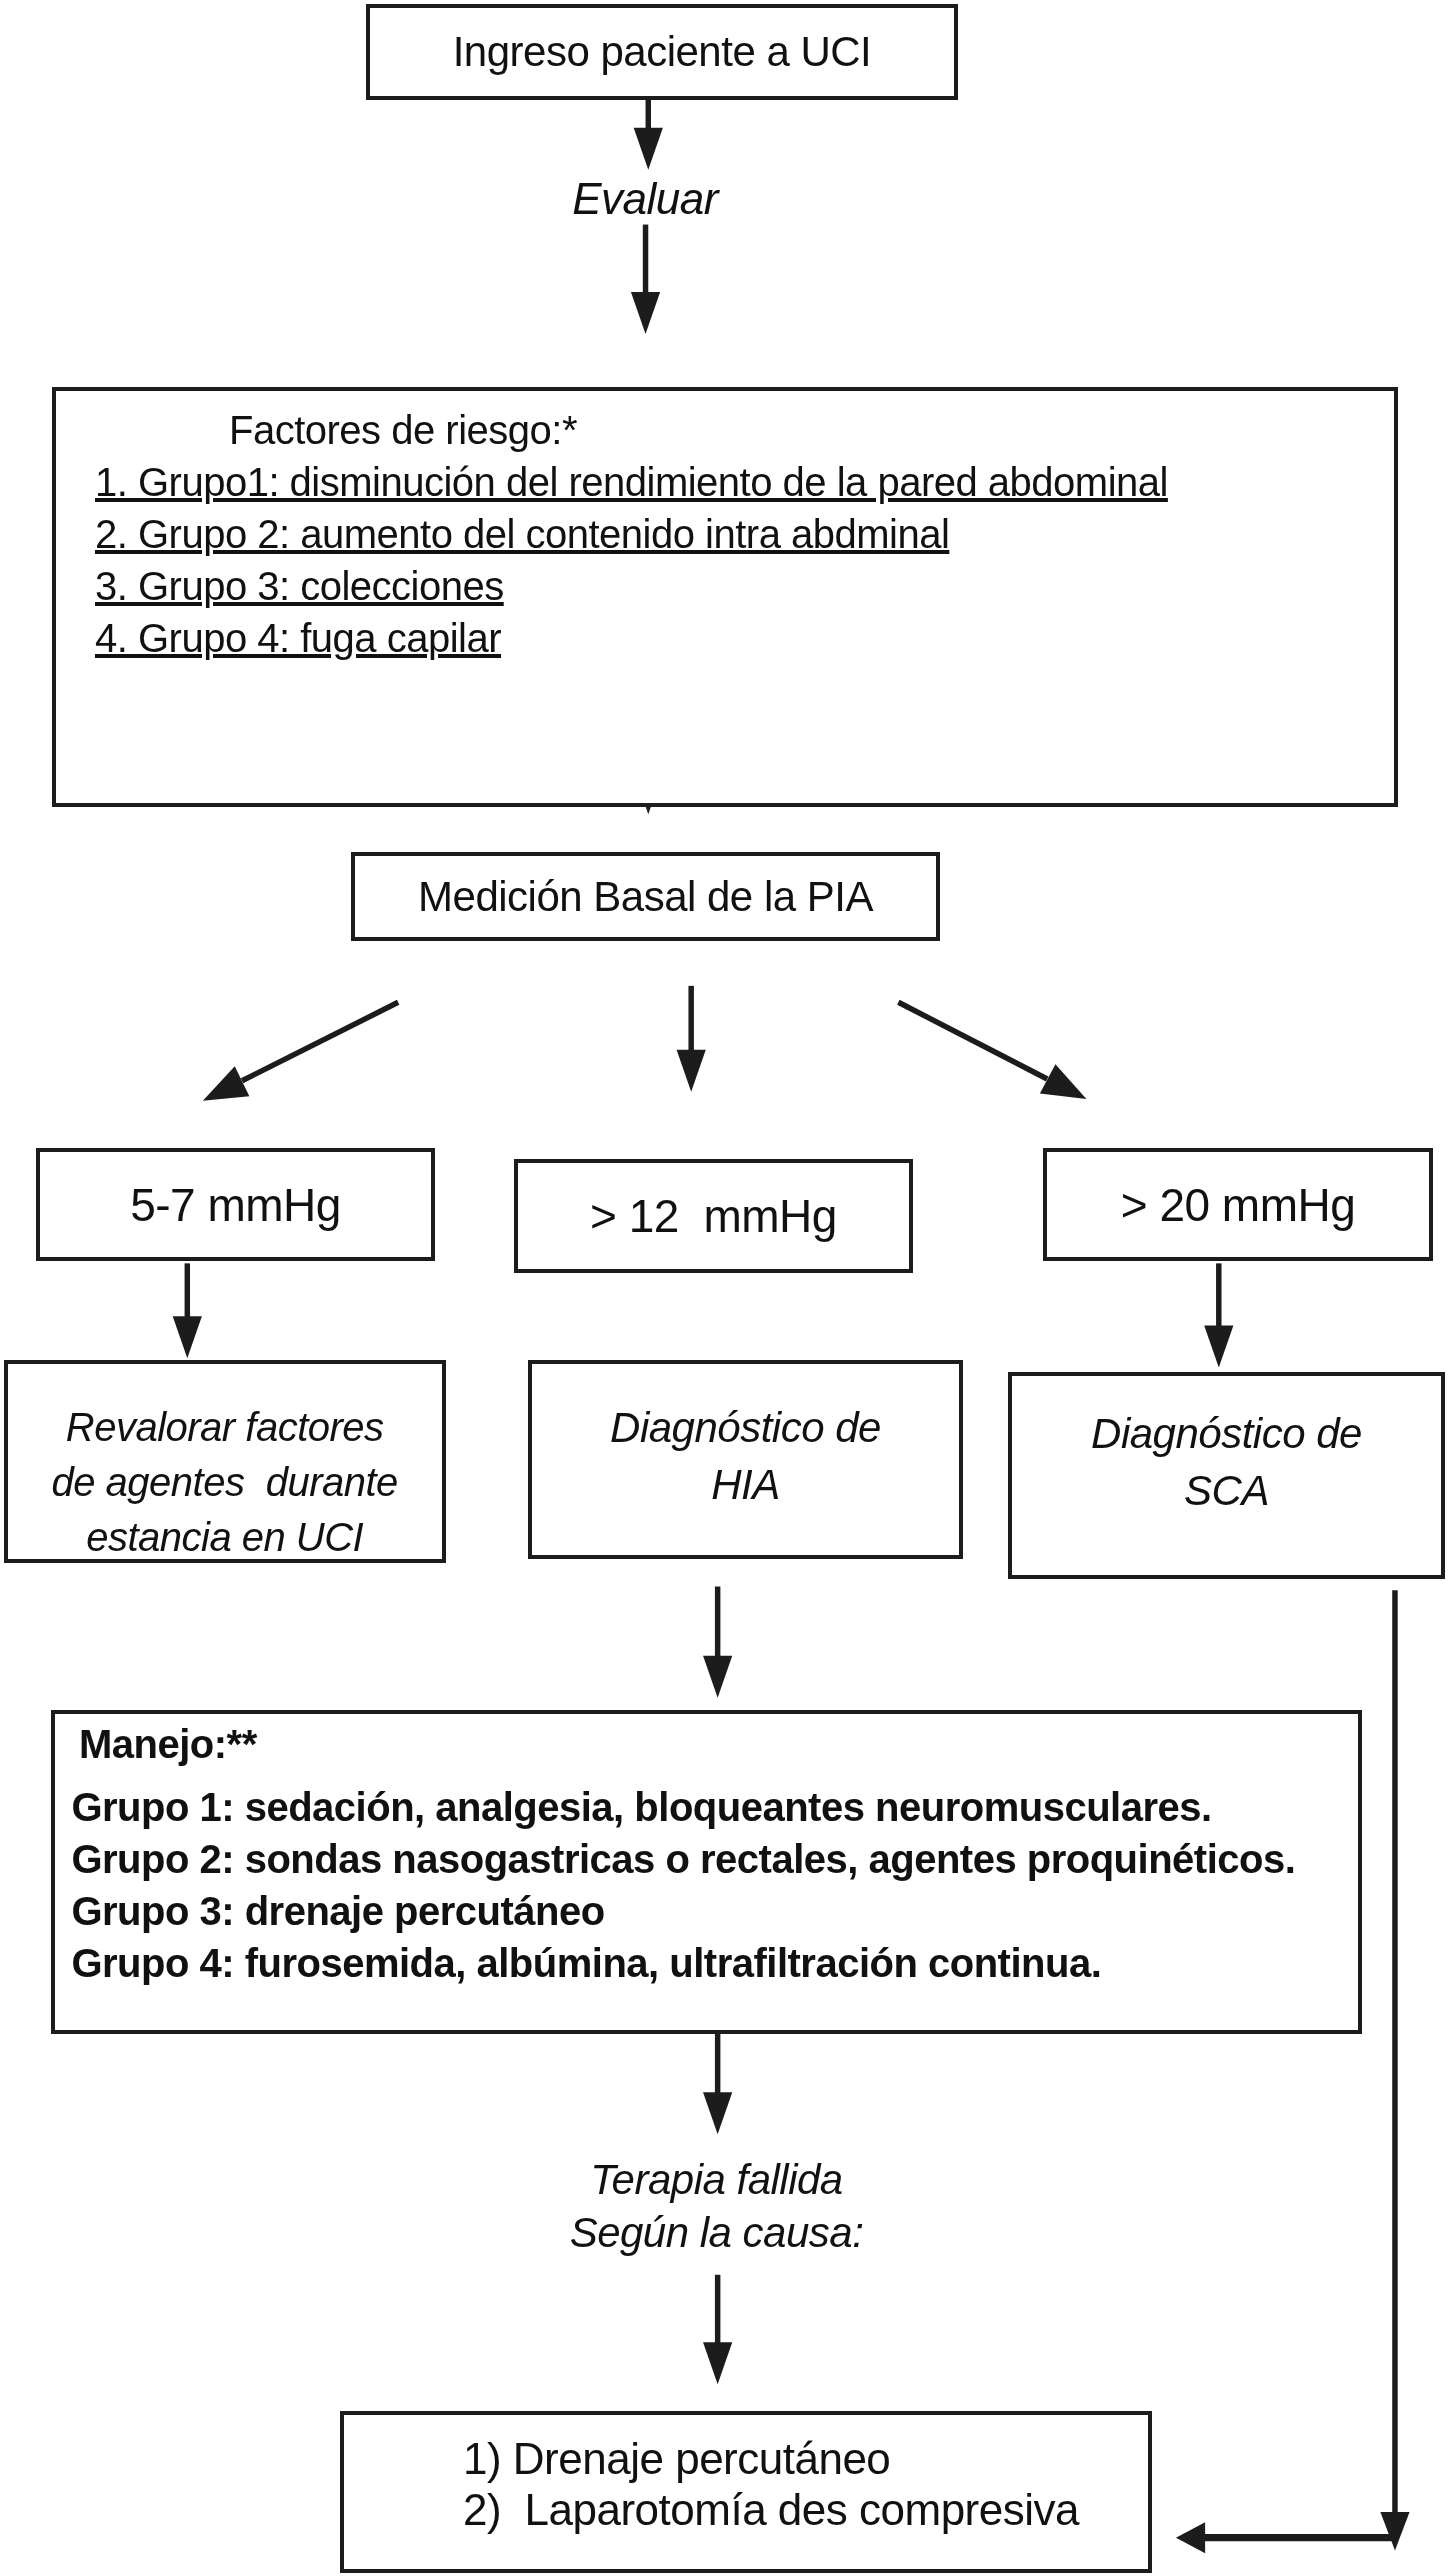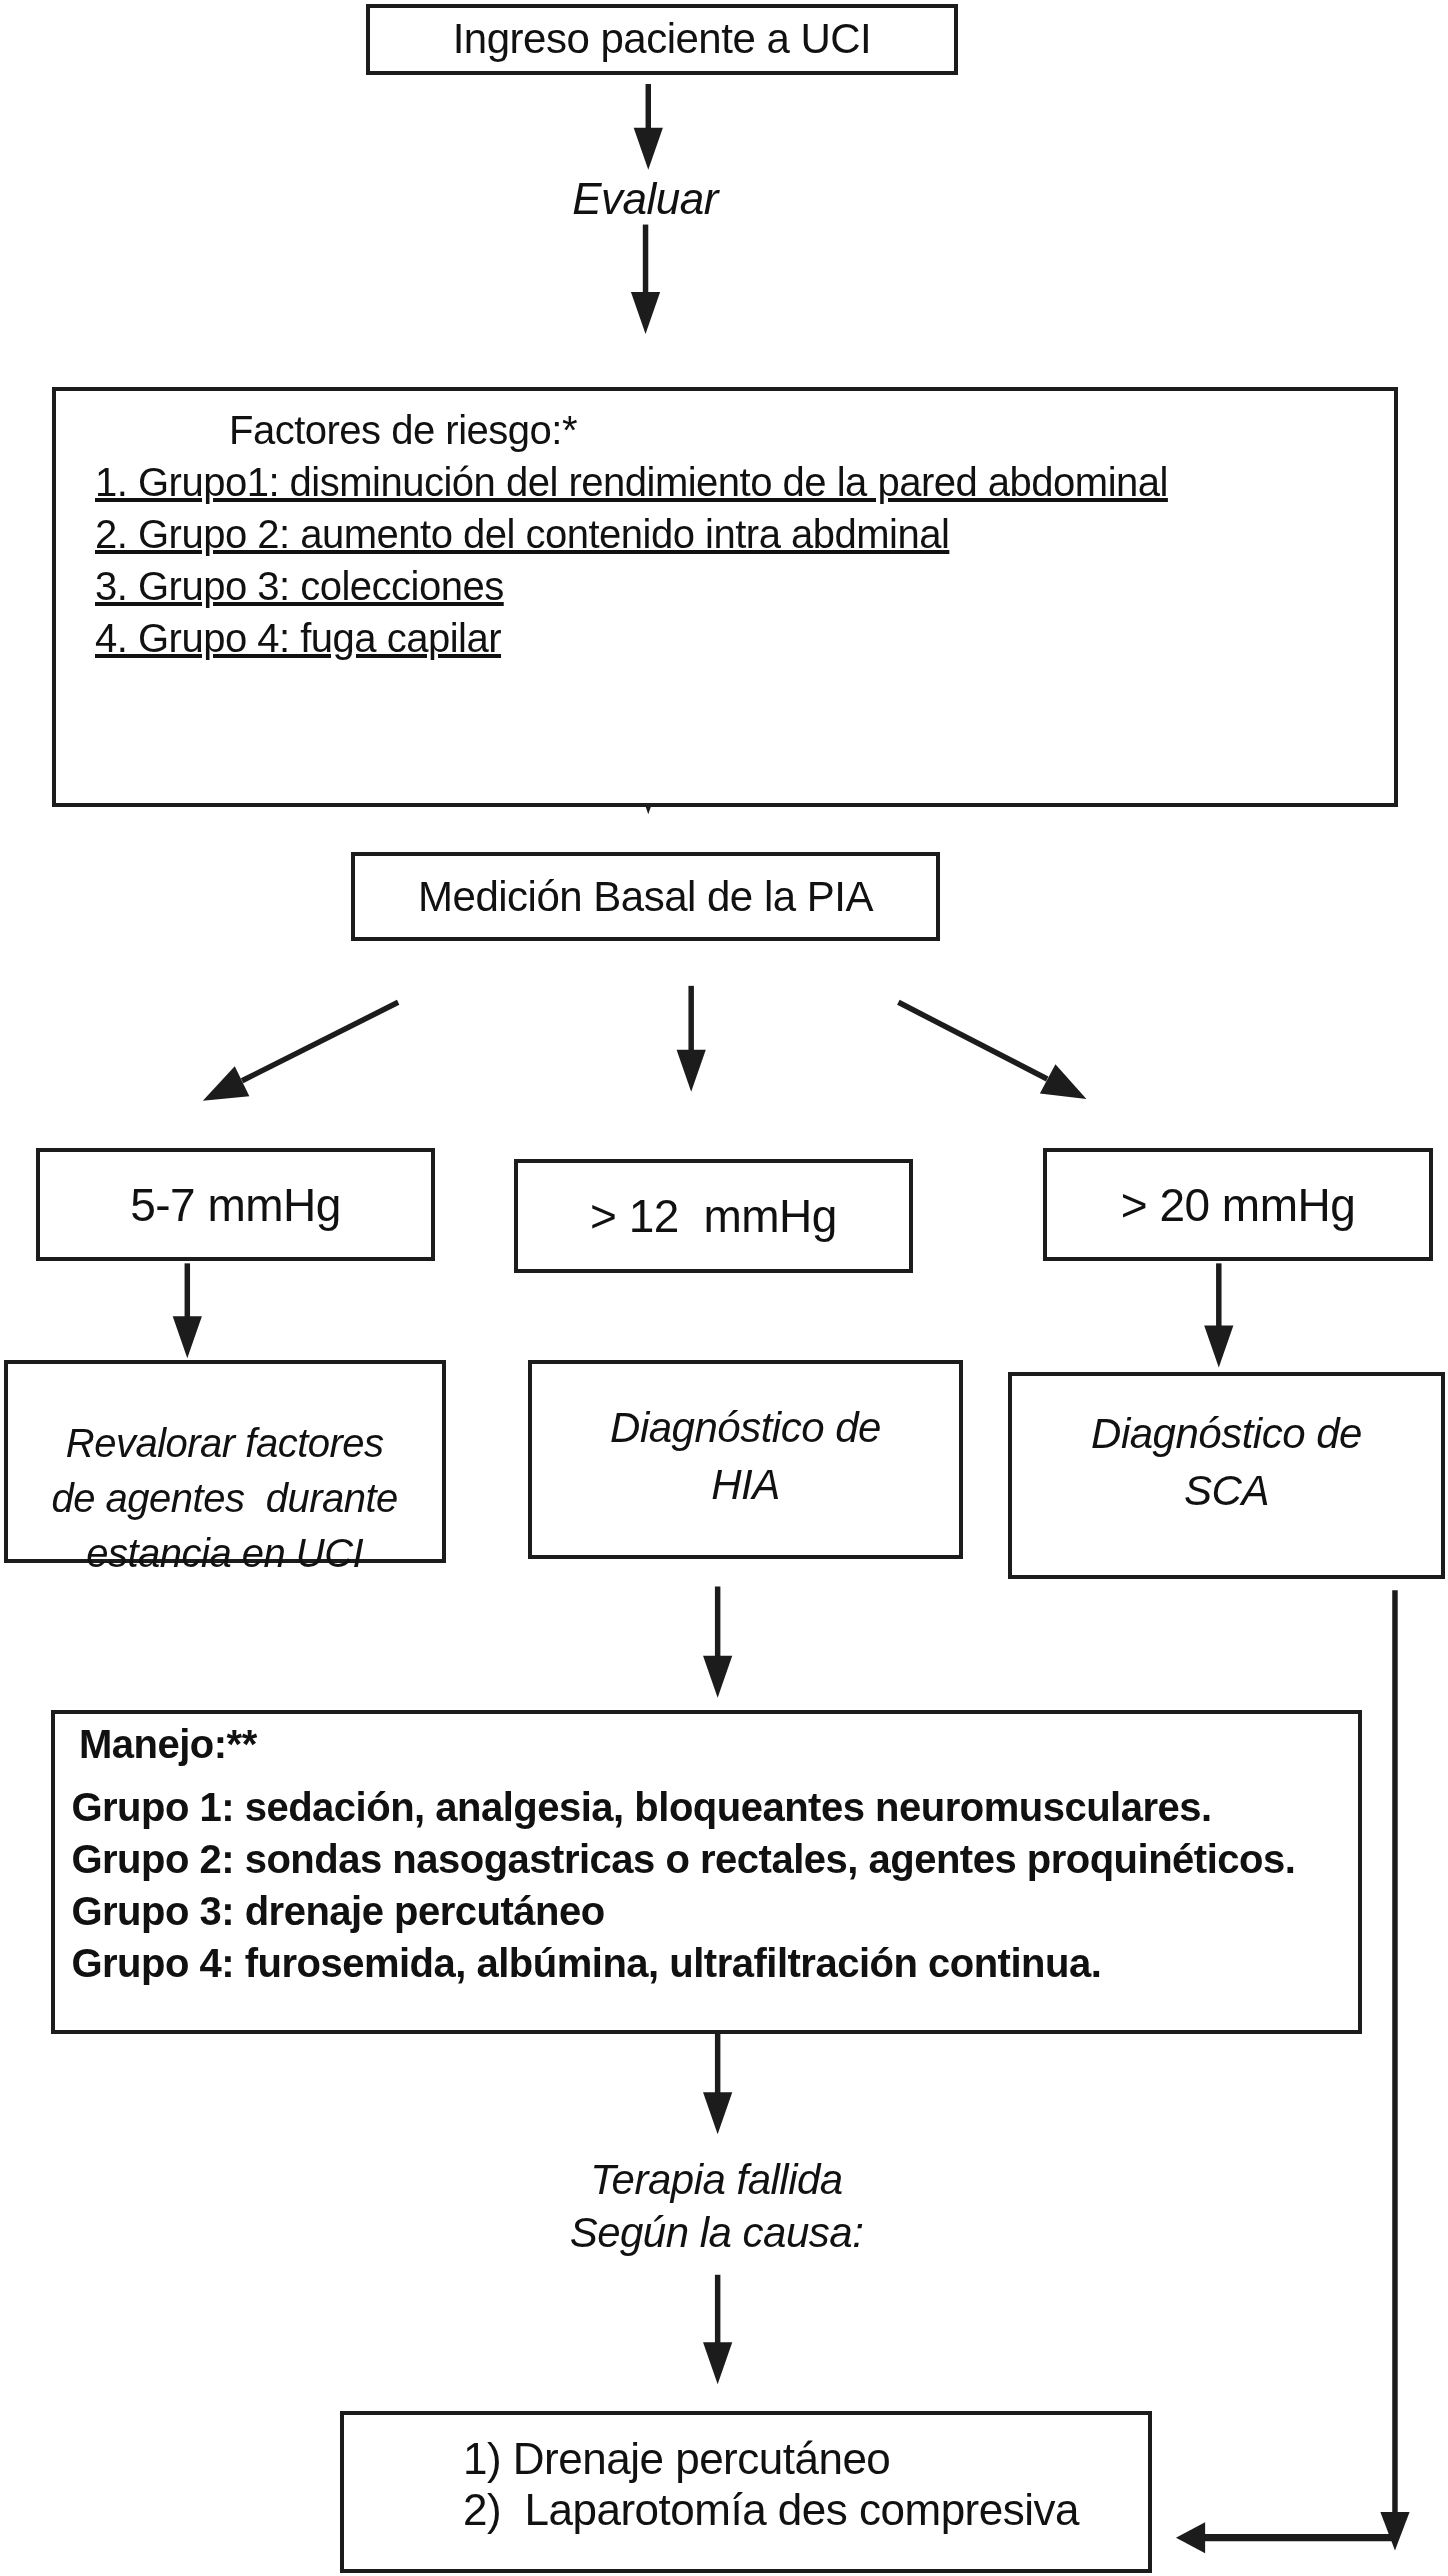--- a/index.html
+++ b/index.html
@@ -37,21 +37,21 @@
     font-size: 40px;
     line-height: 52px;
   }
   #factores-box { padding-top: 12.8px; }
   #factores-title { padding-left: 173px; }
   #factores-box .item { padding-left: 39px; text-decoration: underline; }
   #manejo-box { padding-top: 4px; font-weight: bold; }
   #manejo-title { padding-left: 24px; margin-bottom: 11px; }
   #manejo-box .item { padding-left: 16.4px; }
   #revalorar-box {
-    padding-top: 52px;
+    padding-top: 36px;
     font-size: 40px;
     line-height: 55px;
     text-align: center;
   }
   #hia-box {
     padding-top: 35px;
     font-size: 42px;
     line-height: 57px;
     text-align: center;
   }
@@ -147,21 +147,21 @@
       <polygon points="786,2612 770,2566 802,2566"></polygon>
     </g>
     <g>
       <line x1="1528" y1="1742" x2="1528" y2="2766"></line>
       <polygon points="1528,2794 1512,2752 1544,2752"></polygon>
       <line x1="1526" y1="2780" x2="1318" y2="2780" style="stroke-width:8"></line>
       <polygon points="1288,2780 1320,2763 1320,2797"></polygon>
     </g>
   </svg>
 
-  <div class="box flex-center label-lg" id="ingreso-box" style="left:366px; top:3.7px; width:592px; height:71px;">
+  <div class="box flex-center label-lg" id="ingreso-box" style="left:366px; top:3.7px; width:592px; height:96px;">
     <span class="line">Ingreso paciente a UCI</span>
   </div>
 
   <div id="evaluar-text" class="italic">
     <span class="line">Evaluar</span>
   </div>
 
   <div class="box list-box" id="factores-box" style="left:52px; top:387px; width:1346px; height:420px;">
     <div class="line" id="factores-title">Factores de riesgo:*</div>
     <div class="line item">1. Grupo1: disminución del rendimiento de la pared abdominal</div>

